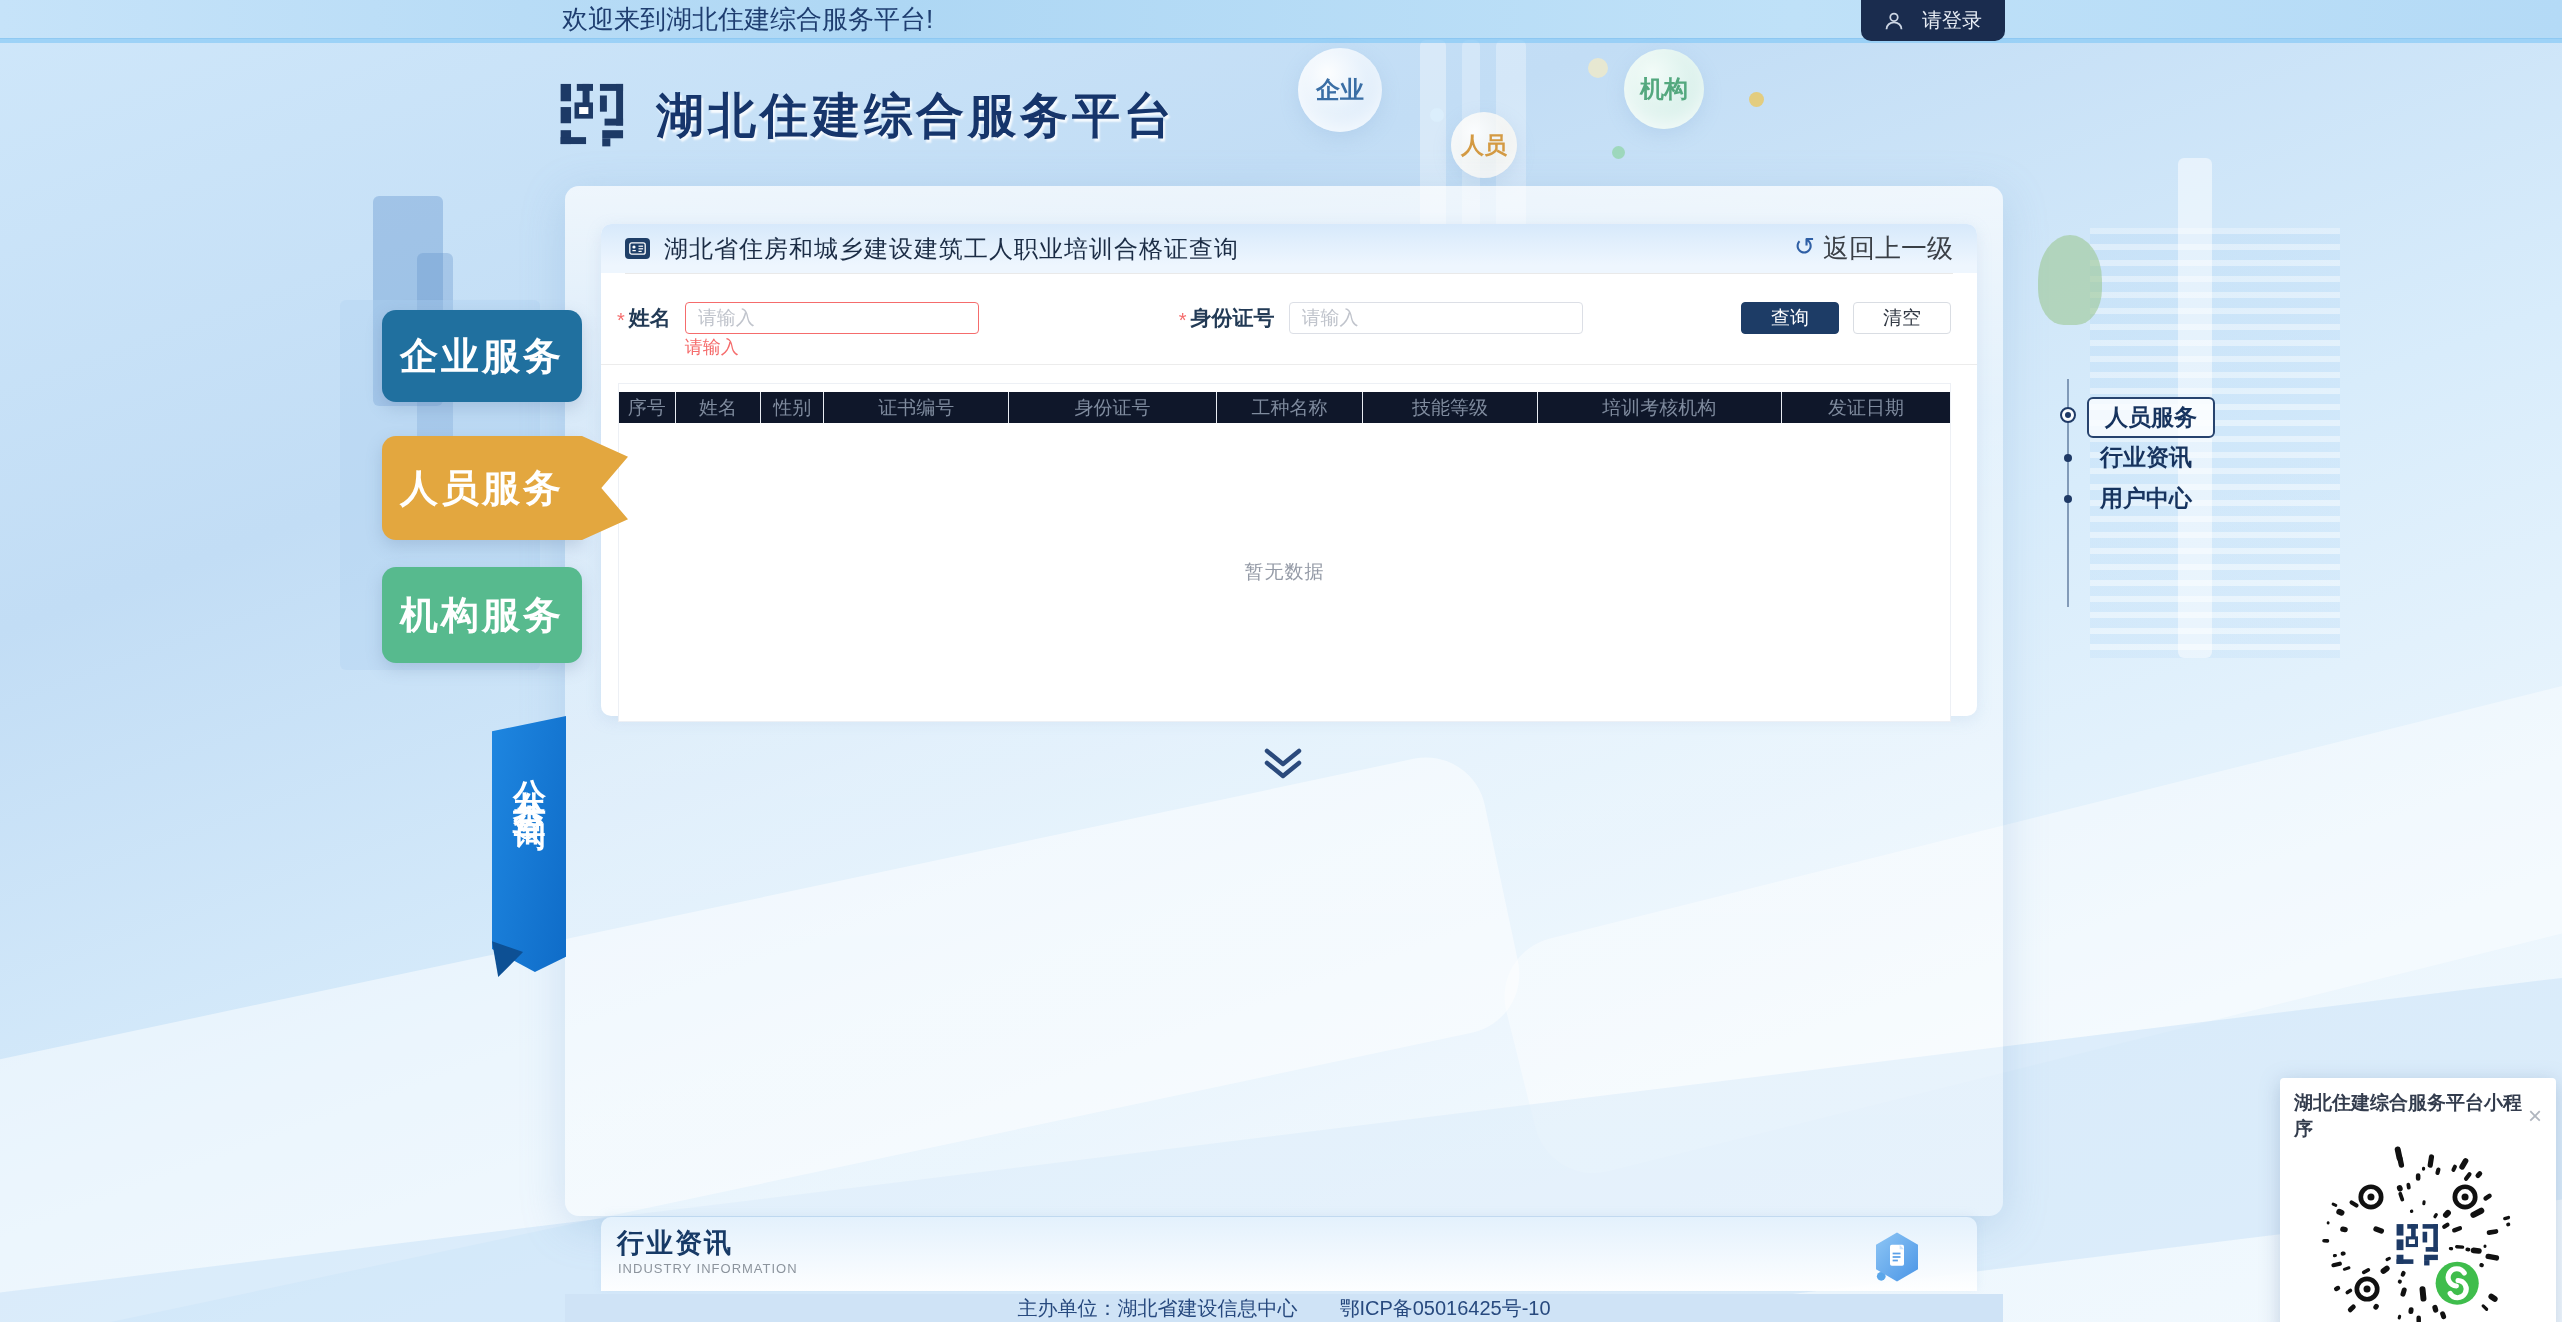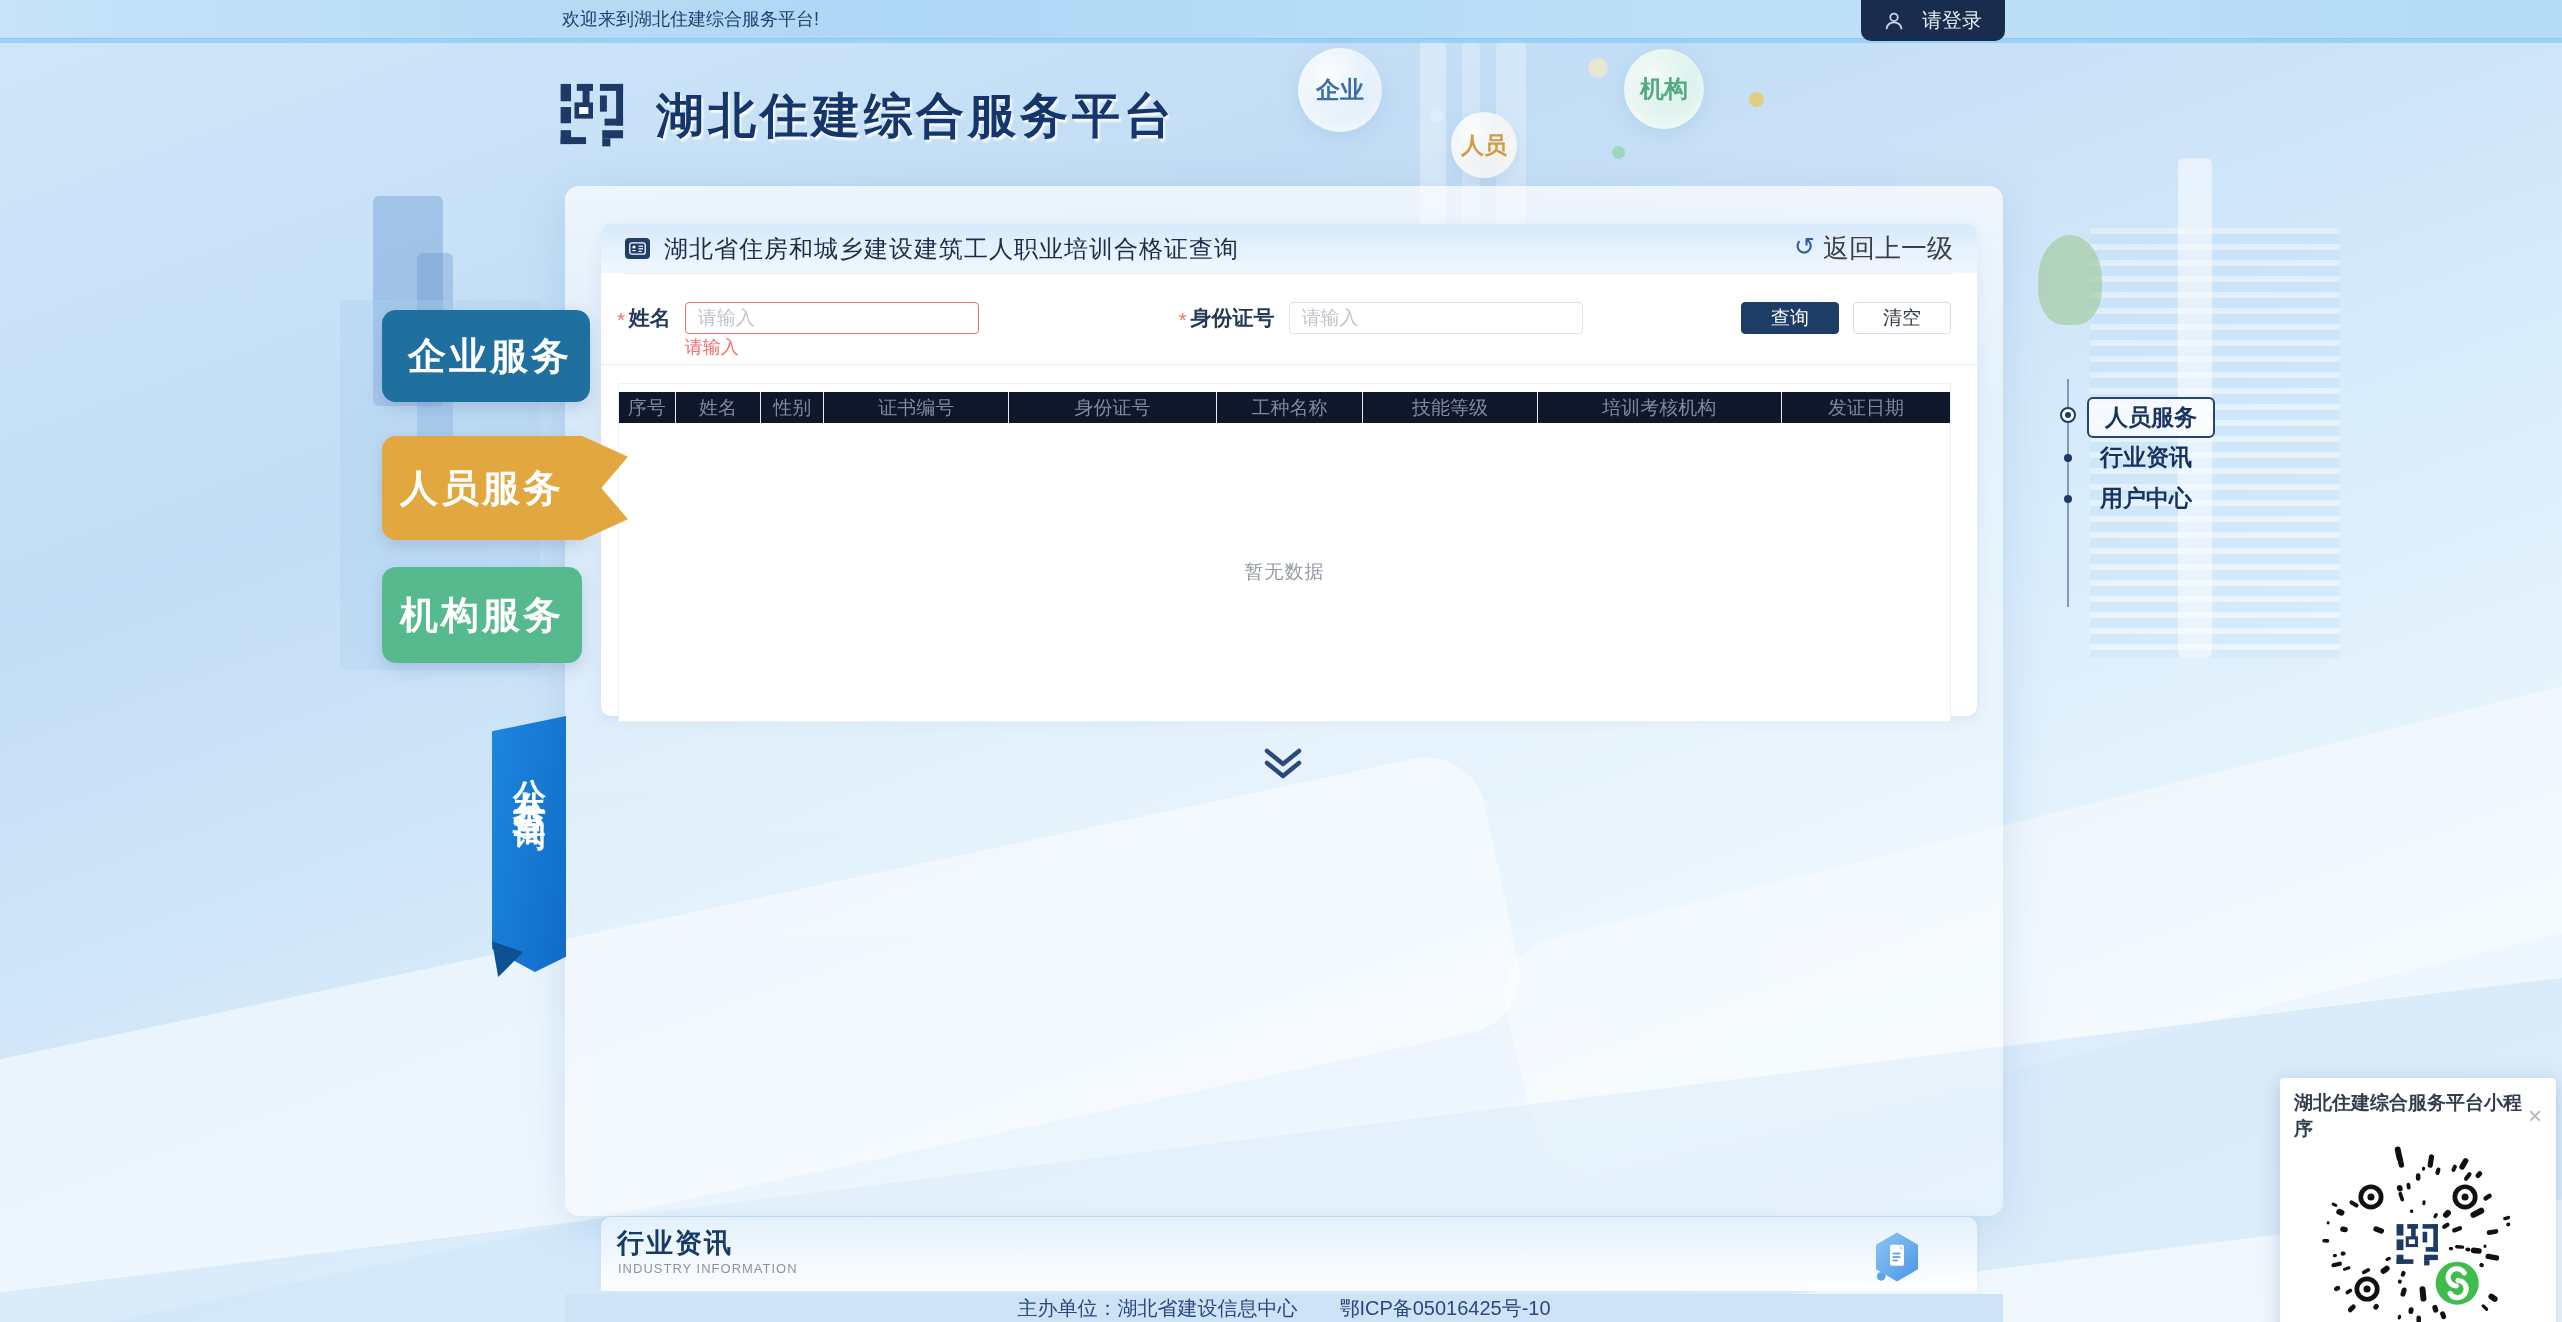--- a/index.html
+++ b/index.html
@@ -8,21 +8,21 @@
          background:linear-gradient(160deg,#cfe7fa 0%,#c2ddf5 28%,#d8ecfb 55%,#ecf6fd 80%,#f2f9fe 100%);}
   
   .bg-block{position:absolute;border-radius:6px;}
   .bg-band{position:absolute;}
   .bg-lines{background:repeating-linear-gradient(180deg,rgba(255,255,255,.55) 0 6px,rgba(170,210,245,.35) 6px 16px);}
   
   .topbar{position:absolute;left:0;top:0;width:100%;height:38px;
           background:linear-gradient(90deg,#c6e3f9,#aed7f4 35%,#bfe1f8 70%,#b4daf6);
           box-shadow:0 1px 0 rgba(120,170,220,.45);}
   .topbar-strip{position:absolute;left:0;top:38px;width:100%;height:5px;background:rgba(130,200,246,.65);}
-  .welcome{position:absolute;left:562px;top:0;height:40px;line-height:38px;font-size:18px;color:#1f3e70;}
+  .welcome{position:absolute;left:562px;top:0;height:40px;line-height:38px;font-size:26px;color:#1f3e70;}
   .login-btn{position:absolute;right:557px;top:0;width:144px;height:41px;background:#1a2c4e;
              border:none;border-radius:0 0 10px 10px;display:flex;align-items:center;justify-content:center;
              gap:18px;color:#e8edf5;font-size:20px;cursor:pointer;font-family:inherit;}
   
   .logo{position:absolute;left:556px;top:77px;width:74px;height:74px;}
   .site-title{position:absolute;left:656px;top:84px;font-family:"DejaVu Serif","Liberation Serif",serif;
               font-size:48px;font-weight:700;color:#16356b;letter-spacing:4px;
               text-shadow:2px 3px 2px rgba(255,255,255,.85);}
   .bubble{position:absolute;border-radius:50%;display:flex;align-items:center;justify-content:center;
           font-family:"DejaVu Serif","Liberation Serif",serif;font-weight:700;
@@ -70,21 +70,21 @@
   .c5{width:11%;}.c6{width:13.1%;font-family:Liberation Serif, serif;}.c7{width:18.4%;}.c8{width:12.7%;}
   .tbody{height:298px;display:flex;align-items:center;justify-content:center;background:#fff;}
   .empty-text{font-size:19px;color:#949aa6;letter-spacing:1px;}
   
   .page-chevron{position:absolute;left:1262px;top:748px;cursor:pointer;}
   
   .svc-btn{position:absolute;left:382px;width:200px;display:flex;align-items:center;justify-content:center;
            border-radius:14px;color:#fff;font-family:"DejaVu Serif","Liberation Serif",serif;
            font-weight:700;font-size:38px;letter-spacing:3px;cursor:pointer;
            box-shadow:0 6px 16px rgba(90,120,160,.25);}
-  .svc-company{top:310px;height:92px;background:#20709f;padding-left:8px;}
+  .svc-company{top:310px;height:92px;background:#20709f;}
   .svc-person{top:436px;height:104px;background:#e3a73f;border-radius:14px 0 0 14px;}
   .svc-person::after{content:'';position:absolute;left:100%;top:0;width:46px;height:100%;background:#e3a73f;
            clip-path:polygon(0 0,100% 20%,42% 50%,100% 80%,0 100%);}
   .svc-org{top:567px;height:96px;background:#57ba8e;}
   
   .ribbon{position:absolute;left:492px;top:716px;width:74px;height:256px;cursor:pointer;}
   .ribbon-body{position:absolute;inset:0;background:linear-gradient(100deg,#1e86e0,#0f6cc8);
                clip-path:polygon(0 6%,100% 0,100% 94%,58% 100%,0 91%);
                display:flex;flex-direction:column;align-items:center;padding-top:36px;box-sizing:border-box;}
   .ribbon-fold{position:absolute;left:0;top:88%;width:42%;height:14%;background:#0d5094;

